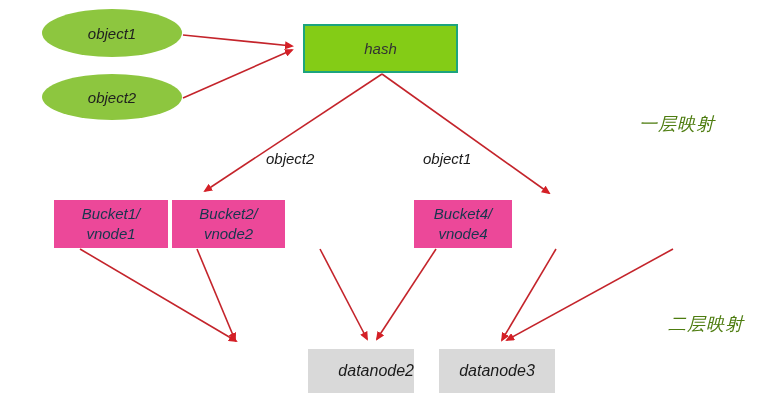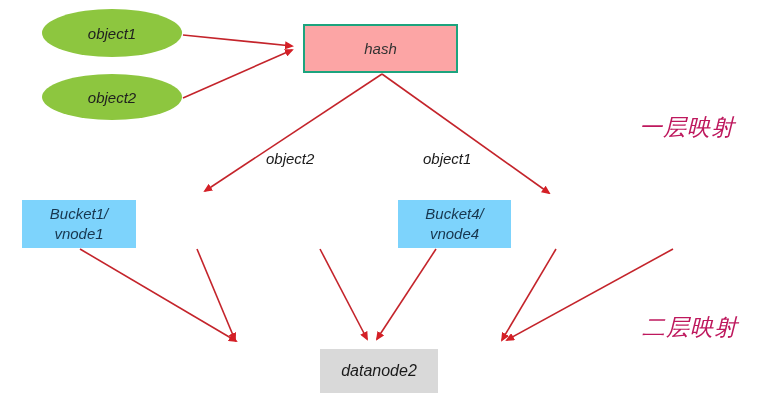--- a/index.html
+++ b/index.html
@@ -30,64 +30,65 @@
   .ellipse{
     background:#8DC63F;
     border-radius:50%;
     color:#1f1f1f;
     font-size:15px;
   }
   .ellipse.obj1{ left:42px; top:9px;  width:140px; height:48px; }
   .ellipse.obj2{ left:42px; top:74px; width:140px; height:46px; }
   .hash-box{
     left:303px; top:24px; width:155px; height:49px;
-    background:#fca5a5;
+    background:#84cc16;
     border:2px solid #1CA47E;
     color:#333333;
     font-size:15px;
   }
   .bucket{
     top:200px; height:48px;
-    background:#7dd3fc;
+    background:#ec4899;
     color:#17364E;
     font-size:15px;
     line-height:1.35;
+    margin-left:32px;
   }
   .bucket.b1{ left:22px;  width:114px; }
   .bucket.b2{ left:140px; width:113px; }
   .bucket.b3{ left:260px; width:113px; }
-  .bucket.b4{ left:398px; width:113px; }
+  .bucket.b4{ left:382px; width:98px; }
   .bucket.b5{ left:499px; width:114px; }
   .bucket.b6{ left:617px; width:114px; }
   .datanode{
     top:349px; height:44px;
     background:#D9D9D9;
     color:#1a1a1a;
     font-size:16px;
   }
   .datanode.d1{ left:186px; width:113px; }
-  .datanode.d2{ left:320px; width:118px; }
+  .datanode.d2{ left:308px; width:106px;align-items:flex-end; }
   .datanode.d3{ left:439px; width:116px; }
   .edge-label{
     position:absolute;
     color:#1a1a1a;
     font-size:15px;
     white-space:nowrap;
   }
   .edge-label.lbl-object2{ left:266px; top:150px; }
   .edge-label.lbl-object1{ left:423px; top:150px; }
   .layer-label{
     position:absolute;
-    color:#be185d;
-    font-size:23px;
+    color:#4d7c0f;
+    font-size:18px;
     letter-spacing:1px;
     white-space:nowrap;
   }
   .layer-label.layer1{ left:639px; top:112px; }
-  .layer-label.layer2{ left:642px; top:312px; }
+  .layer-label.layer2{ left:668px; top:312px; }
 </style>
 </head>
 <body>
 
 <div class="canvas">
 
   <svg class="arrow-layer" viewBox="0 0 784 409" xmlns="http://www.w3.org/2000/svg">
     <defs>
       <marker id="arrowhead" markerWidth="9" markerHeight="8" refX="7" refY="4" orient="auto" markerUnits="userSpaceOnUse">
         <path d="M0,0 L9,4 L0,8 Z" fill="#D41F26"></path>
@@ -118,25 +119,32 @@
     <span>hash</span>
   </div>
 
   <div class="edge-label lbl-object2">object2</div>
   <div class="edge-label lbl-object1">object1</div>
 
   <div class="node bucket b1">
     <span>Bucket1/</span>
     <span>vnode1</span>
   </div>
+  <div class="node bucket b2">
+    <span>Bucket2/</span>
+    <span>vnode2</span>
+  </div>
   <div class="node bucket b4">
     <span>Bucket4/</span>
     <span>vnode4</span>
   </div>
 
   <div class="node datanode d2">
     <span>datanode2</span>
   </div>
+  <div class="node datanode d3">
+    <span>datanode3</span>
+  </div>
 
   <div class="layer-label layer1">一层映射</div>
   <div class="layer-label layer2">二层映射</div>
 
 </div>
 
 </body></html>

